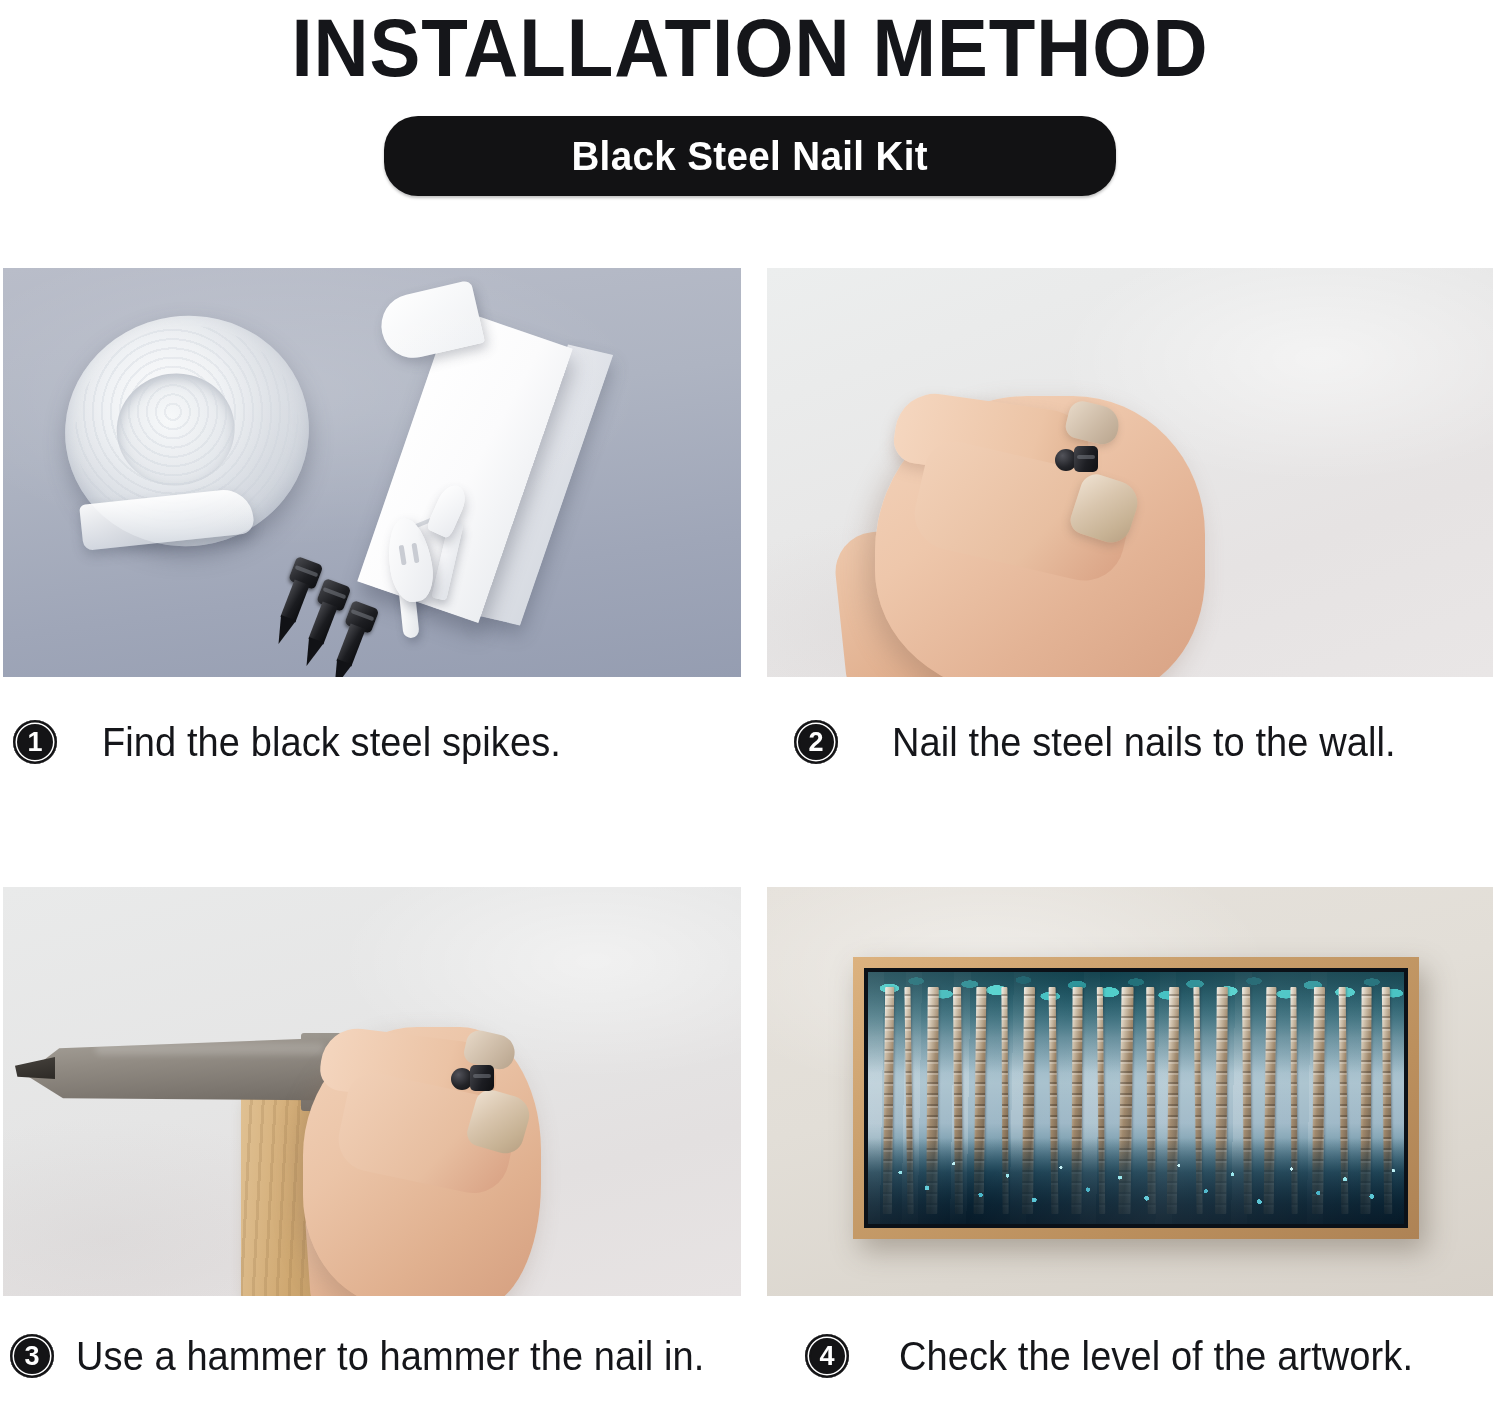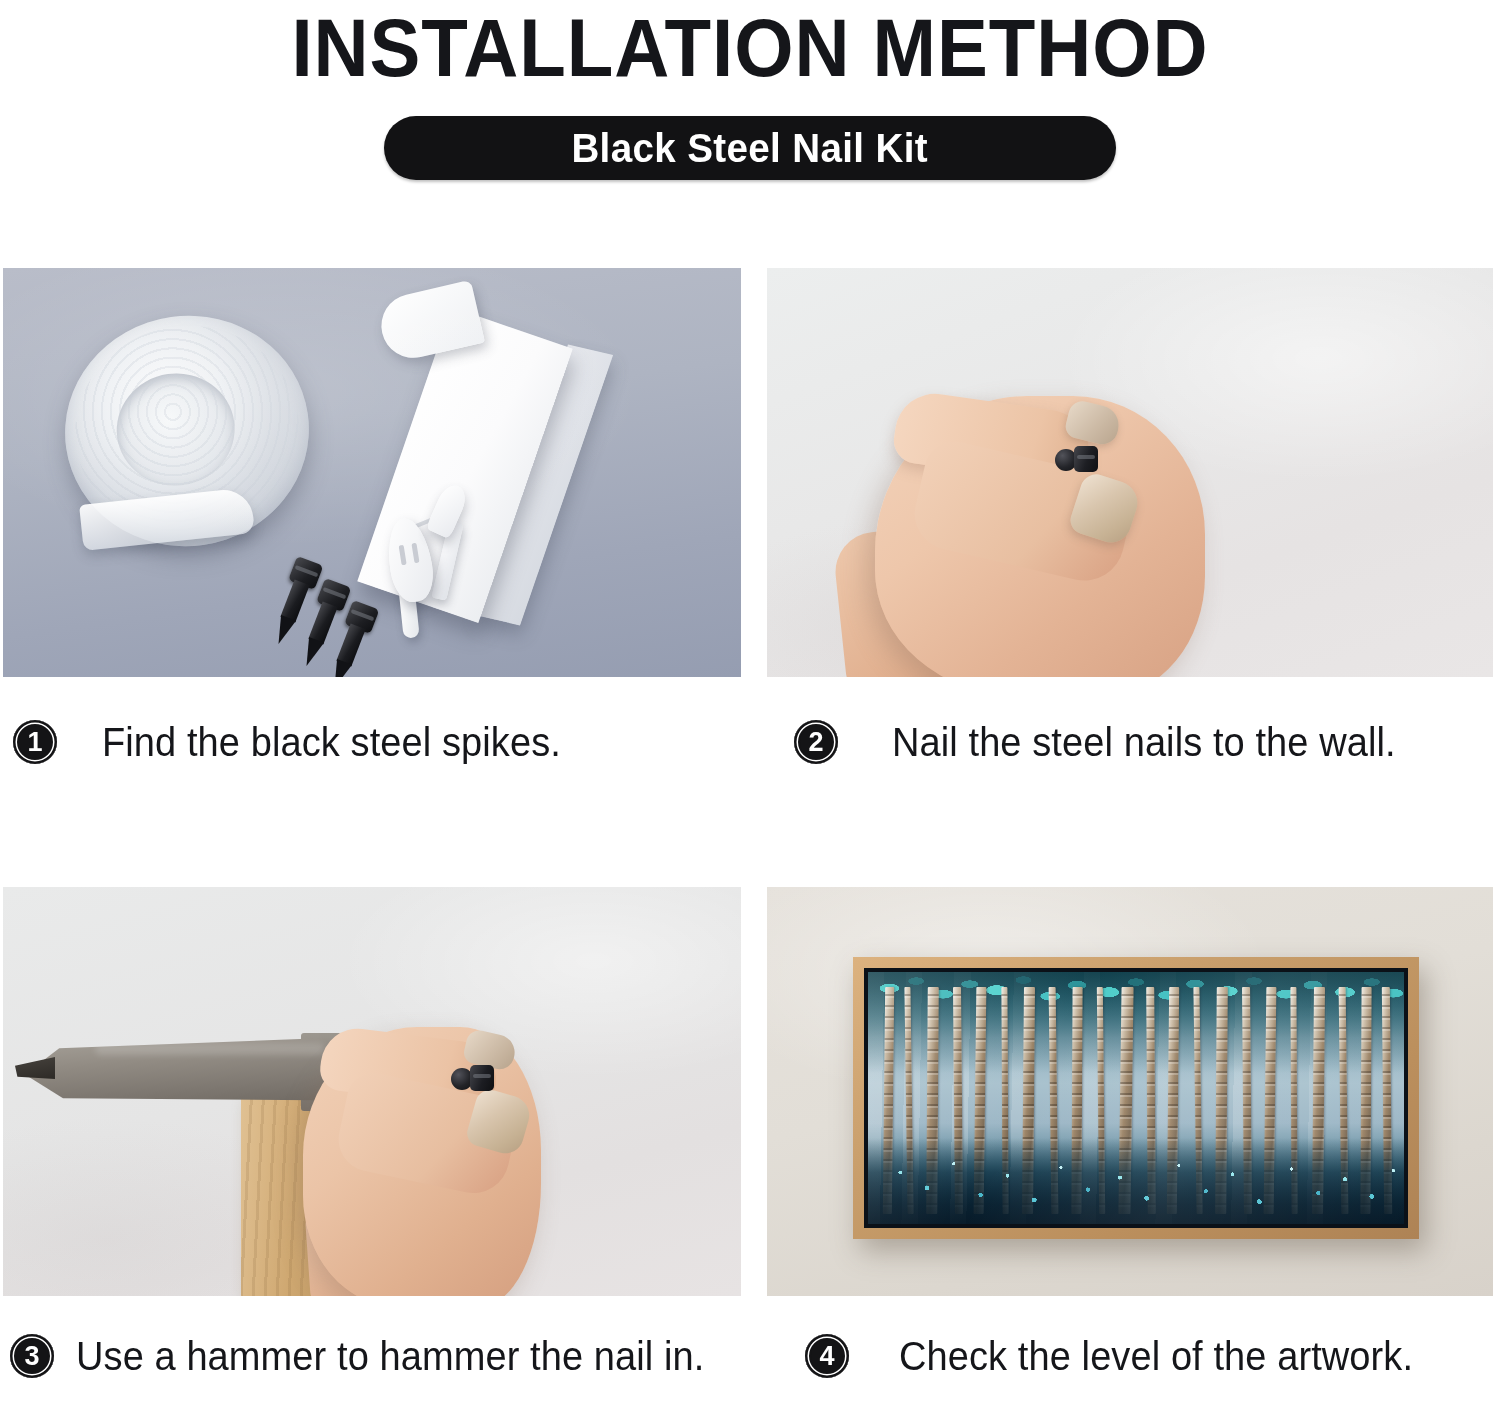--- a/index.html
+++ b/index.html
@@ -15,21 +15,21 @@
     font-size:82px;
     line-height:92px;
     letter-spacing:1px;
     color:#15161a;
     padding-top:2px;
     transform:scaleX(0.93);
     transform-origin:center top;
   }
   .pill-wrap { display:flex; justify-content:center; margin-top:22px; }
   .pill {
-    width:732px; height:64px;
+    width:732px; height:80px;
     background:#121214;
     border-radius:34px;
     display:flex; align-items:center; justify-content:center;
     box-shadow:0 2px 3px rgba(0,0,0,.25);
   }
   .pill-text {
     color:#ffffff;
     font-weight:700;
     font-size:41px;
     letter-spacing:.4px;

